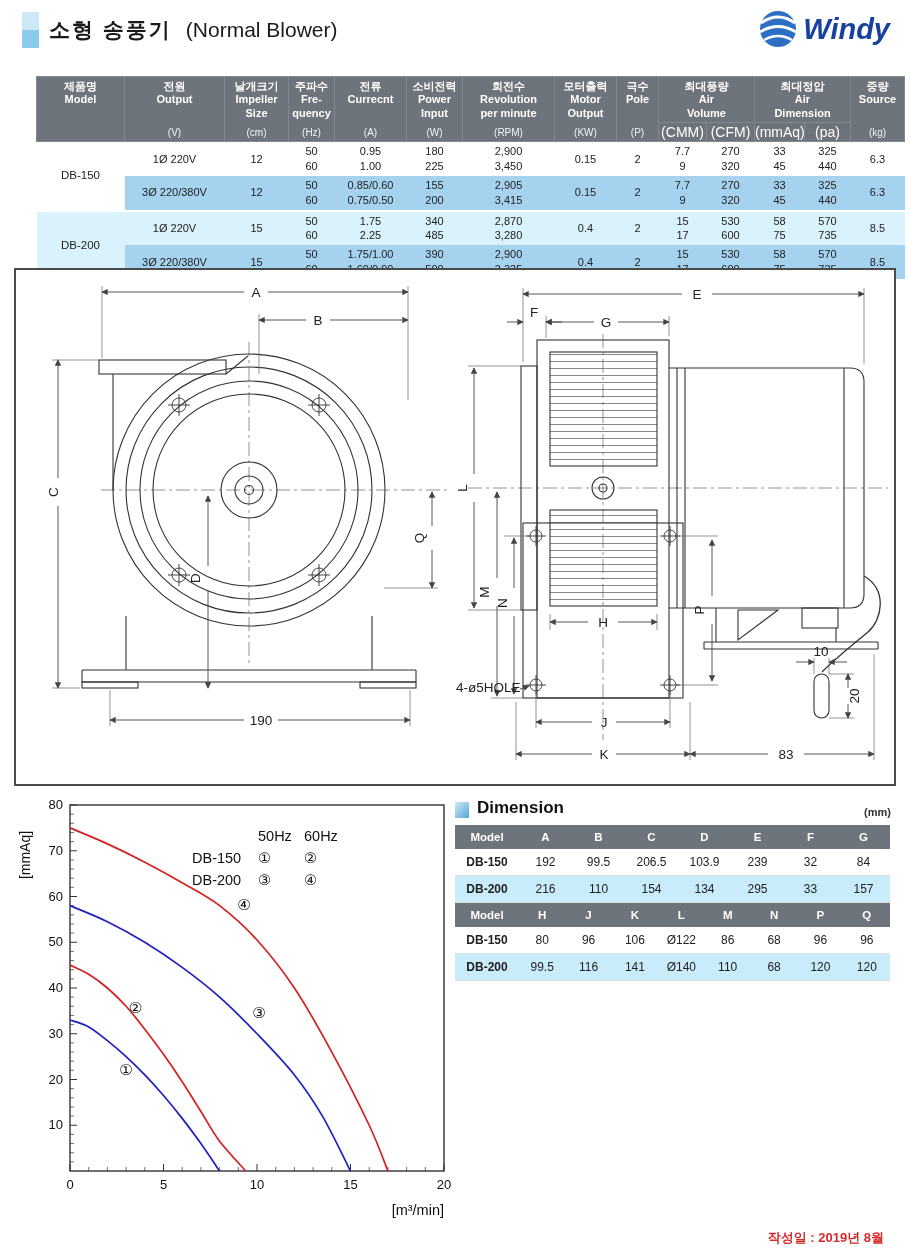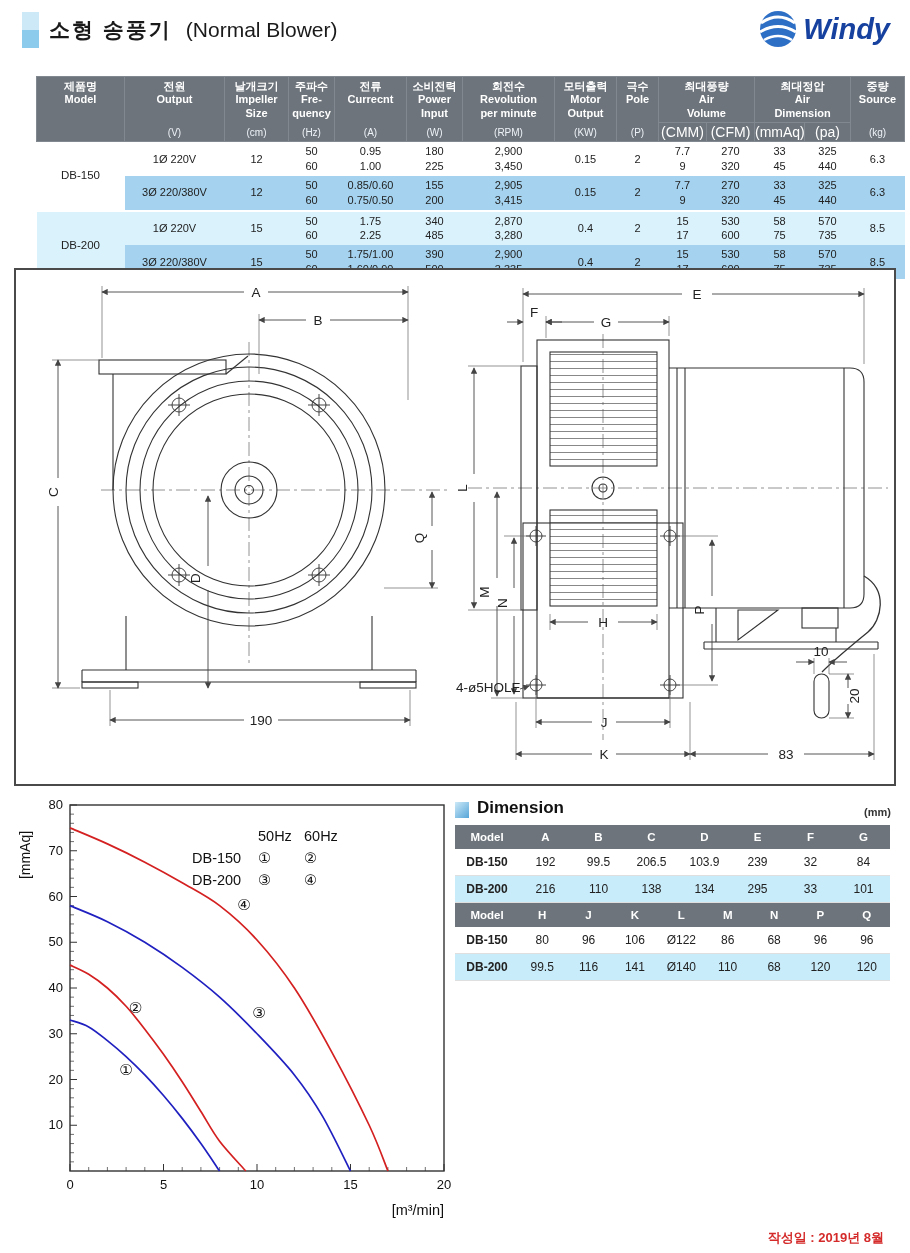--- a/index.html
+++ b/index.html
@@ -618,25 +618,25 @@
           <td>206.5</td>
           <td>103.9</td>
           <td>239</td>
           <td>32</td>
           <td>84</td>
         </tr>
         <tr class="row-200">
           <td class="model-col">DB-200</td>
           <td>216</td>
           <td>110</td>
-          <td>138</td>
+          <td>154</td>
           <td>134</td>
           <td>295</td>
           <td>33</td>
-          <td>101</td>
+          <td>157</td>
         </tr>
       </tbody>
     </table>
     <table class="dimtable">
       <colgroup>
           <col style="width:64px">
           <col>
           <col>
           <col>
           <col>

